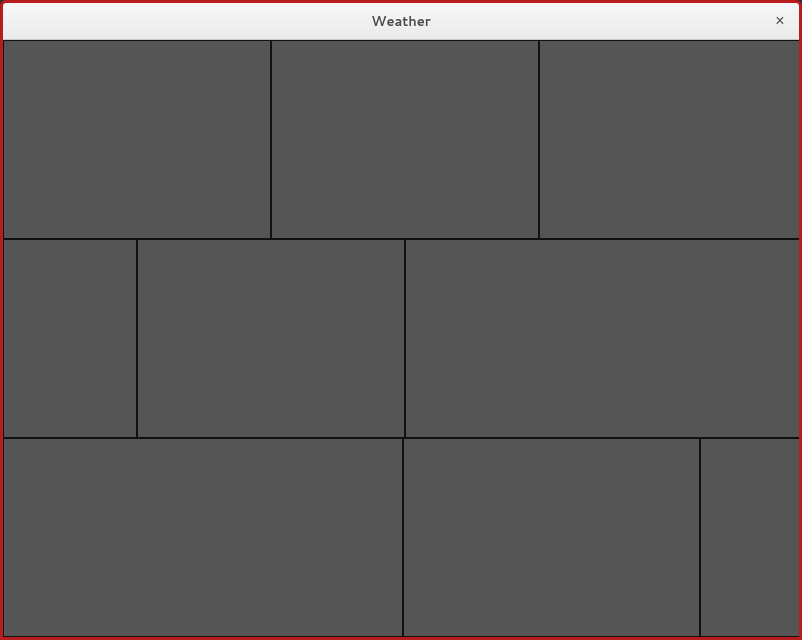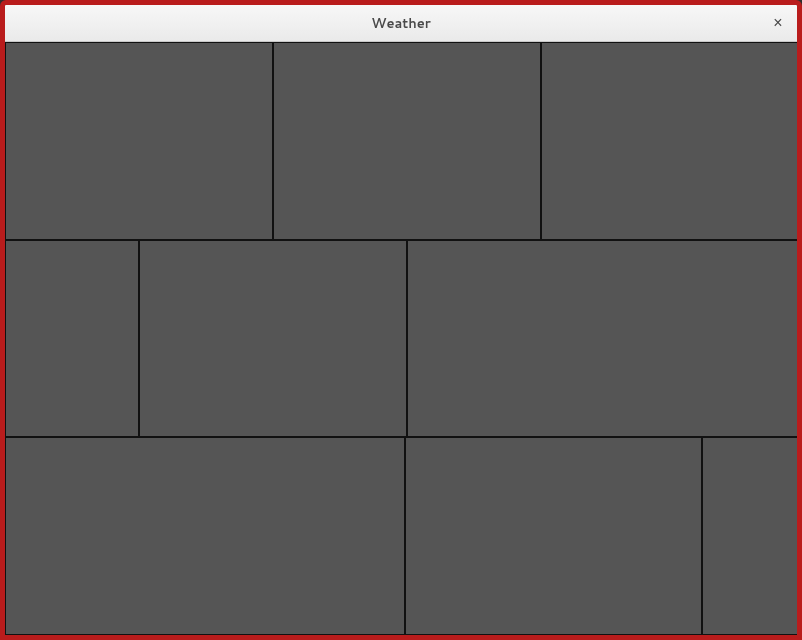--- a/index.html
+++ b/index.html
@@ -12,21 +12,21 @@
       height: 640px;
       font-family: Cantarell, "Helvetica Neue", Helvetica, Arial, sans-serif;
       background: #2e2e2e;
       overflow: hidden;
     }
     .window {
       width: 100%;
       height: 100%;
       display: flex;
       flex-direction: column;
-      border: 5px solid #b91c1c;
+      border: 3px solid #b91c1c;
       border-radius: 6px 6px 0 0;
       overflow: hidden;
     }
     .titlebar {
       height: 37px;
       background: linear-gradient(to bottom, #f7f7f7, #eaeaea);
       border-bottom: 1px solid #c8c8c8;
       display: flex;
       align-items: center;
       justify-content: center;

